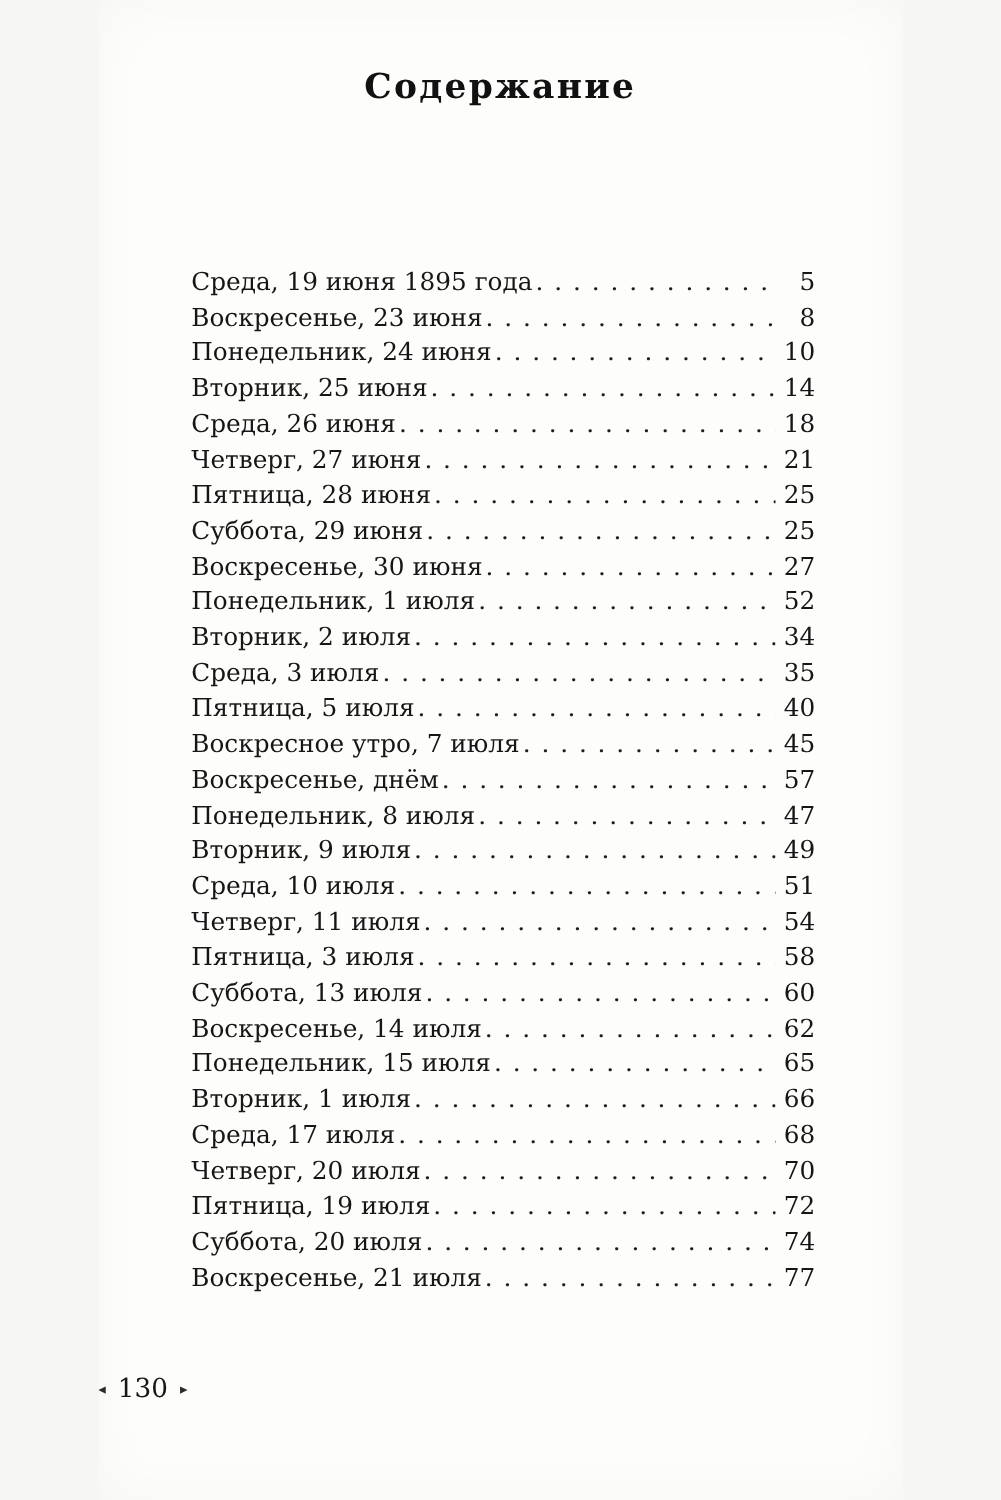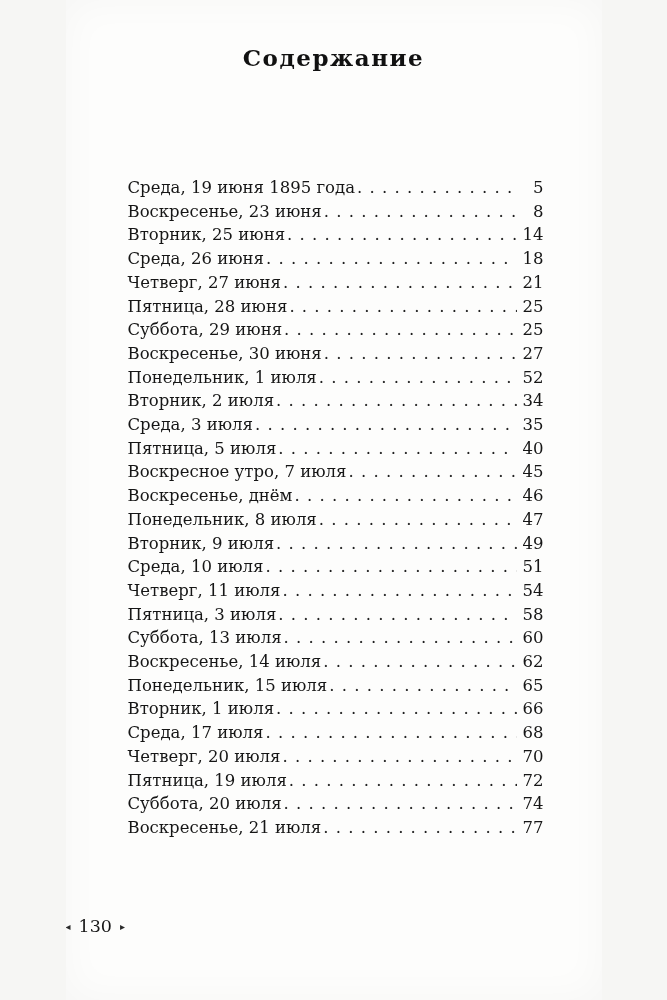--- a/index.html
+++ b/index.html
@@ -89,20 +89,25 @@
         <span class="toc-label">Среда, 19 июня 1895 года</span>
         <span class="toc-leader"></span>
         <span class="toc-page">5</span>
       </div>
       <div class="toc-row">
         <span class="toc-label">Воскресенье, 23 июня</span>
         <span class="toc-leader"></span>
         <span class="toc-page">8</span>
       </div>
       <div class="toc-row">
+        <span class="toc-label">Понедельник, 24 июня</span>
+        <span class="toc-leader"></span>
+        <span class="toc-page">10</span>
+      </div>
+      <div class="toc-row">
         <span class="toc-label">Вторник, 25 июня</span>
         <span class="toc-leader"></span>
         <span class="toc-page">14</span>
       </div>
       <div class="toc-row">
         <span class="toc-label">Среда, 26 июня</span>
         <span class="toc-leader"></span>
         <span class="toc-page">18</span>
       </div>
       <div class="toc-row">
@@ -146,21 +151,21 @@
         <span class="toc-page">40</span>
       </div>
       <div class="toc-row">
         <span class="toc-label">Воскресное утро, 7 июля</span>
         <span class="toc-leader"></span>
         <span class="toc-page">45</span>
       </div>
       <div class="toc-row">
         <span class="toc-label">Воскресенье, днём</span>
         <span class="toc-leader"></span>
-        <span class="toc-page">46</span>
+        <span class="toc-page">57</span>
       </div>
       <div class="toc-row">
         <span class="toc-label">Понедельник, 8 июля</span>
         <span class="toc-leader"></span>
         <span class="toc-page">47</span>
       </div>
       <div class="toc-row">
         <span class="toc-label">Вторник, 9 июля</span>
         <span class="toc-leader"></span>
         <span class="toc-page">49</span>

